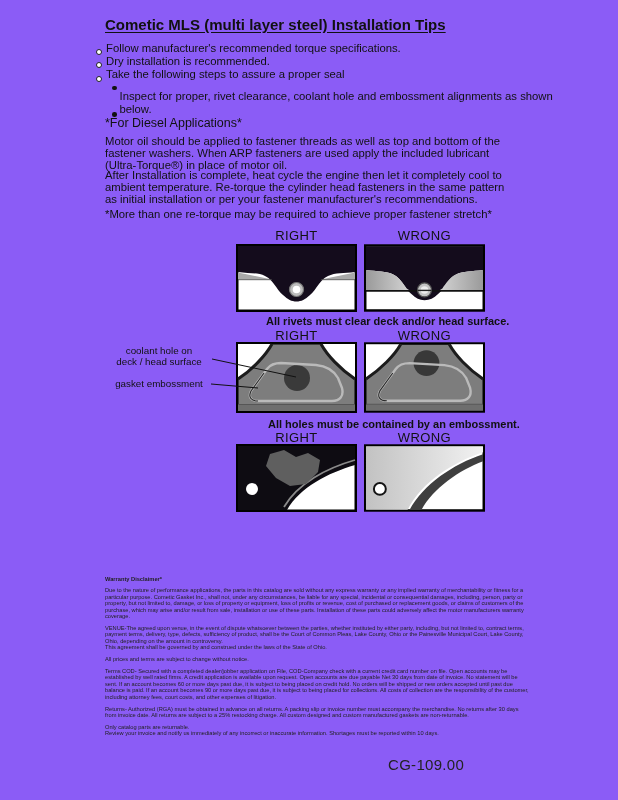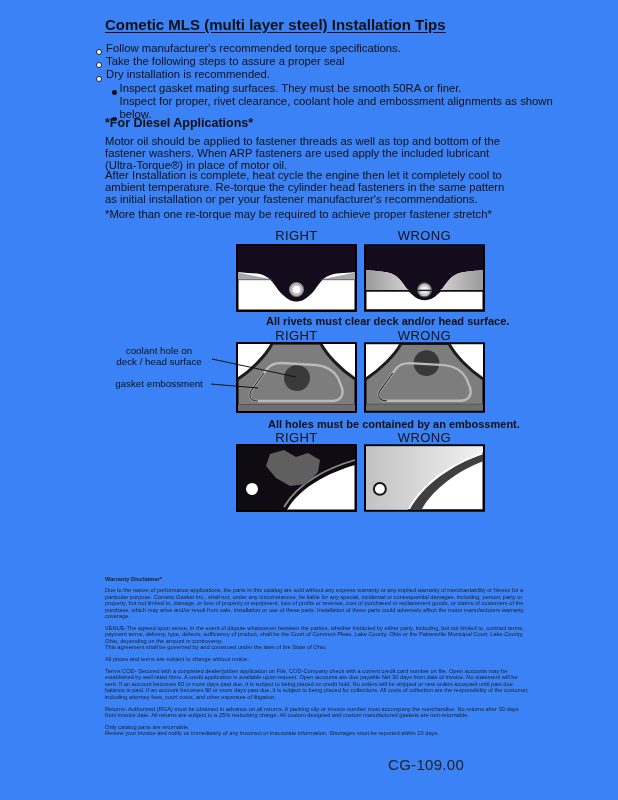--- a/index.html
+++ b/index.html
@@ -1,29 +1,29 @@
 <!DOCTYPE html>
 <html><head>
 <meta charset="utf-8">
 <title>Cometic MLS Installation Tips</title>
 <style>
   html,body{margin:0;padding:0;background:#fff;}
-  .page{position:relative;width:618px;height:800px;background:#3b82f6;
+  .page{position:relative;width:618px;height:800px;background:#8b5cf6;
         font-family:"Liberation Sans",sans-serif;color:#111;overflow:hidden;}
   .abs{position:absolute;}
   .doc-title{left:105px;top:16px;font-size:15px;font-weight:700;
              text-decoration:underline;text-underline-offset:2px;white-space:nowrap;}
   .tips{left:96px;top:42px;width:470px;}
   .tip-row{display:flex;align-items:flex-end;font-size:11.3px;line-height:13.2px;margin:0;}
   .tip-row.sub{padding-left:16px;}
   .mk-circle{flex:none;width:4px;height:4px;border:1px solid #222;border-radius:50%;
              margin:4px 4px 0 0;background:#fff;}
   .mk-dot{flex:none;width:4.5px;height:4.5px;background:#111;border-radius:50%;
           margin:4px 3px 0 0;}
-  .diesel-h{left:105px;top:116px;font-size:12.5px;font-weight:700;white-space:nowrap;}
+  .diesel-h{left:105px;top:116px;font-size:12.5px;font-weight:400;white-space:nowrap;}
   .para{left:105px;width:410px;font-size:11.3px;line-height:12px;}
   .p1{top:135px;} .p2{top:169px;} .p3{top:208px;}
   .dg-label{width:121px;text-align:center;font-size:13px;font-weight:400;
             letter-spacing:.4px;color:#111;}
   .dg{width:121px;height:68px;} .dg.tall{height:71px;}
   .dg svg{display:block;width:100%;height:100%;}
   .cap{font-size:11px;font-weight:700;line-height:12.5px;white-space:pre-line;margin-left:30px;}
   .side-label{left:108px;width:102px;text-align:center;font-size:9.8px;line-height:11px;
               white-space:pre-line;color:#111;}
   .pointer-svg{left:108px;top:340px;width:200px;height:60px;pointer-events:none;}
@@ -39,29 +39,28 @@
 
   <div class="abs doc-title">Cometic MLS (multi layer steel) Installation Tips</div>
 
   <div class="abs tips">
     <div class="tip-row">
       <span class="mk-circle"></span>
       <span>Follow manufacturer's recommended torque specifications.</span>
     </div>
     <div class="tip-row">
       <span class="mk-circle"></span>
-      <span>Take the following steps to assure a proper seal</span>
+      <span>Dry installation is recommended.</span>
     </div>
     <div class="tip-row">
       <span class="mk-circle"></span>
-      <span>Dry installation is recommended.</span>
+      <span>Take the following steps to assure a proper seal</span>
     </div>
     <div class="tip-row sub">
       <span class="mk-dot"></span>
-      <span>Inspect gasket mating surfaces.  They must be smooth 50RA or finer.</span>
     </div>
     <div class="tip-row sub">
       <span class="mk-dot"></span>
       <span>Inspect for proper, rivet clearance, coolant hole and embossment alignments as shown below.</span>
     </div>
   </div>
 
   <div class="abs diesel-h">*For Diesel Applications*</div>
   <div class="abs para p1">Motor oil should be applied to fastener threads as well as top and bottom of the fastener washers. When ARP fasteners are used apply the included lubricant (Ultra-Torque®) in place of motor oil.</div>
   <div class="abs para p3">*More than one re-torque may be required to achieve proper fastener stretch*</div>

